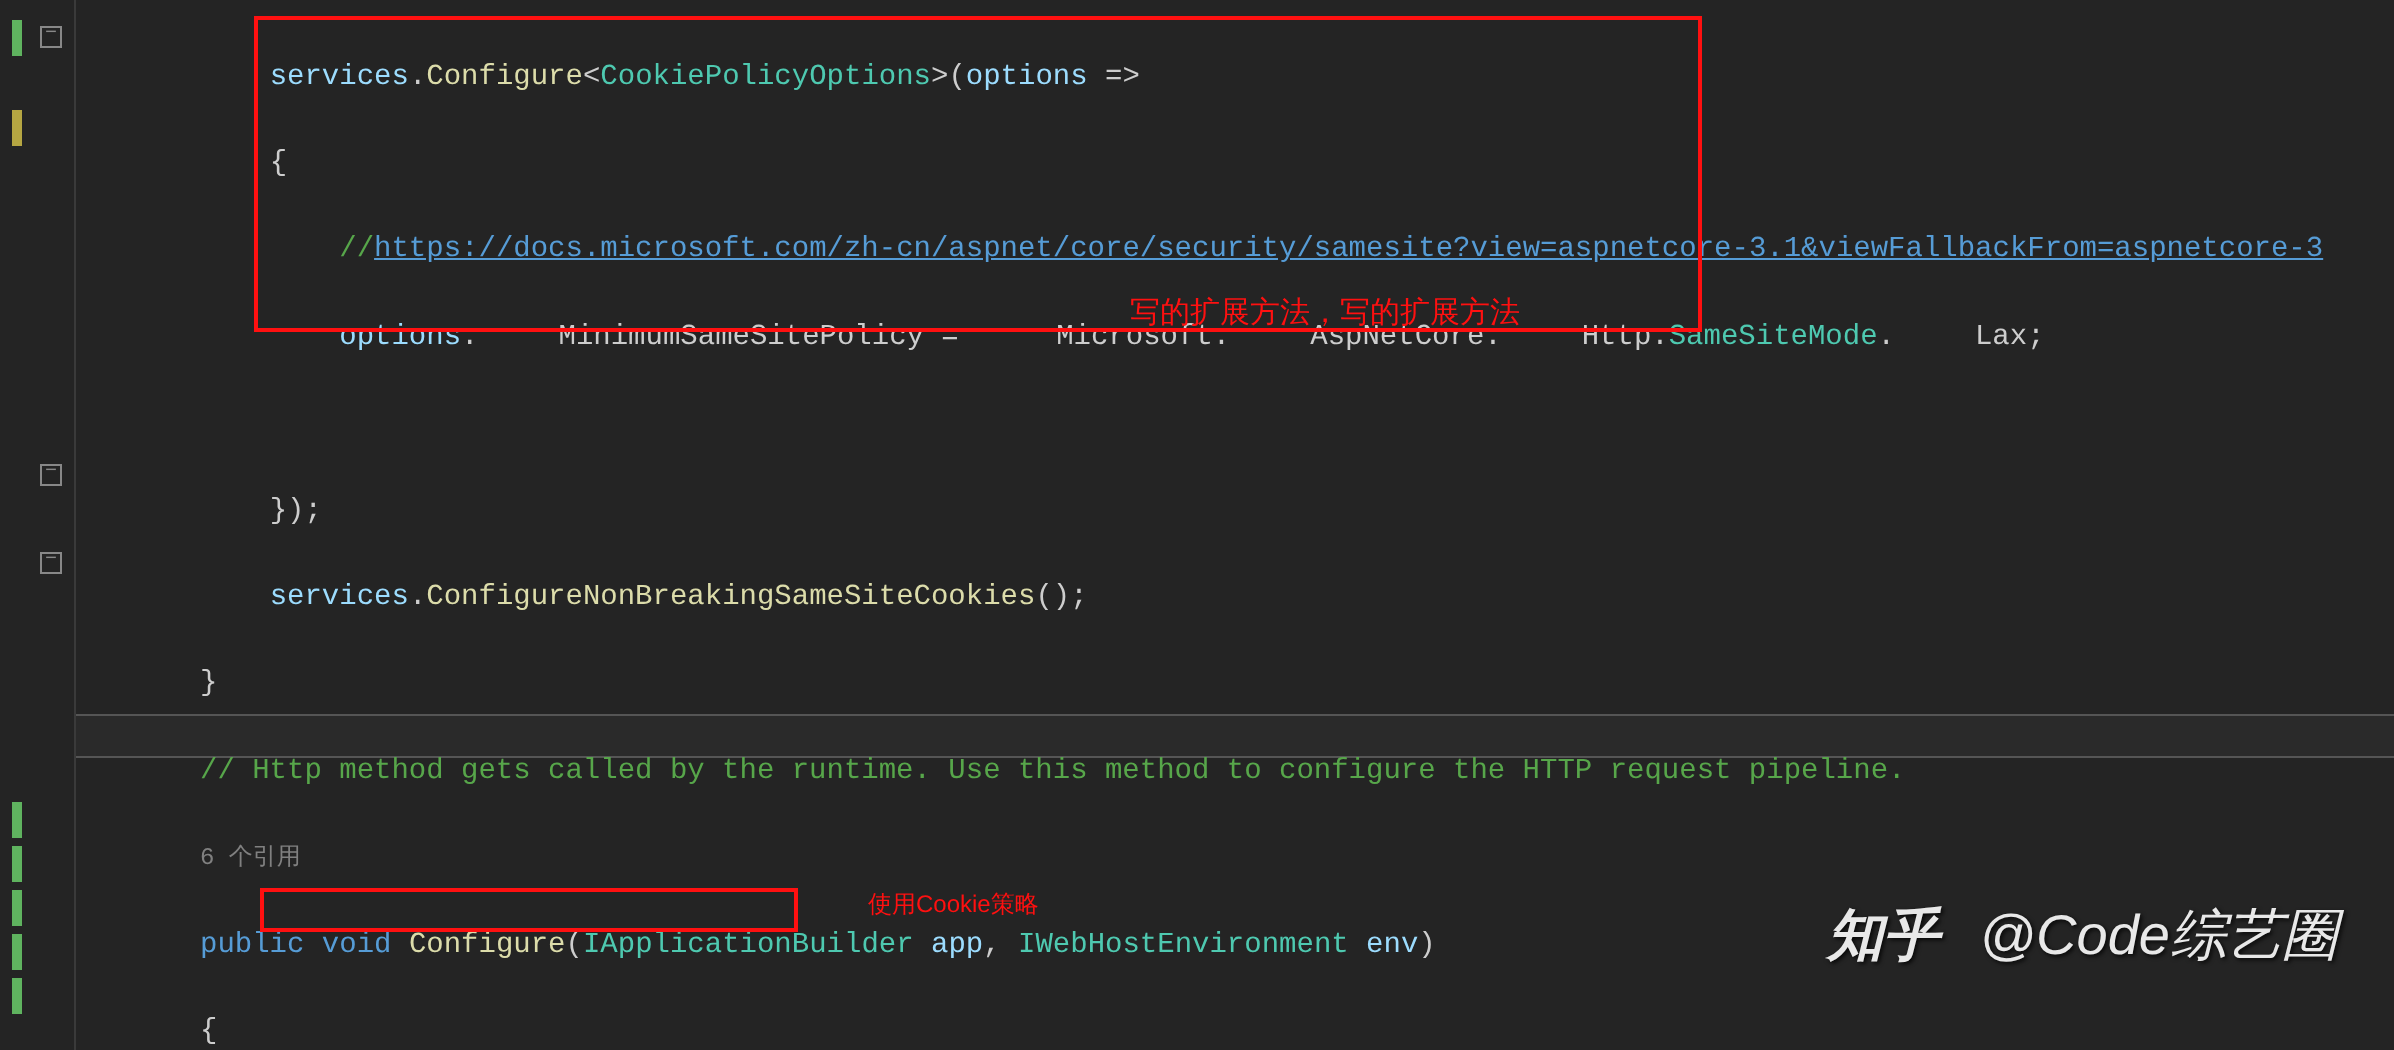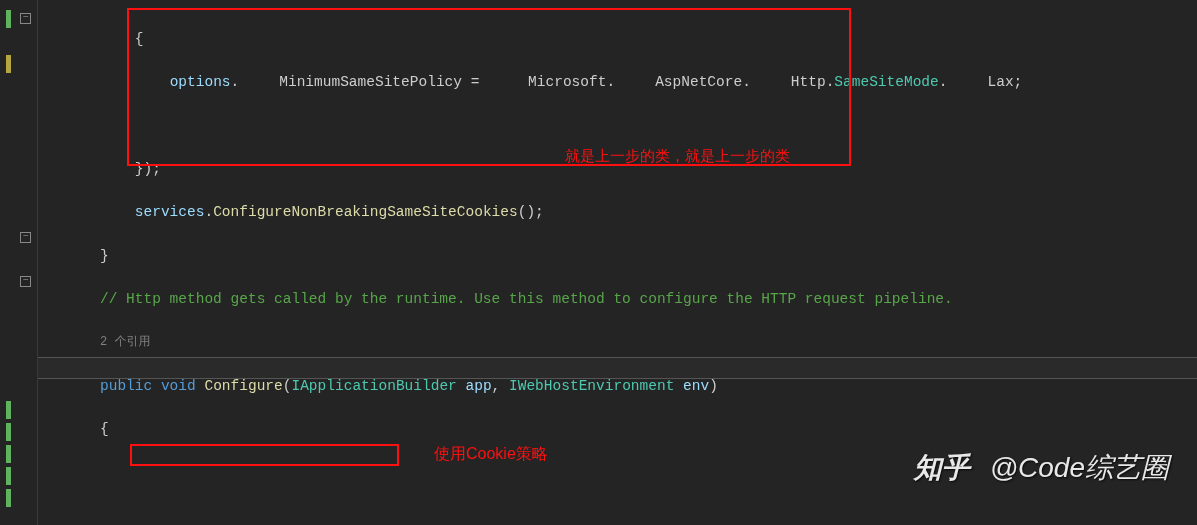--- a/index.html
+++ b/index.html
@@ -74,21 +74,21 @@
     left: 565px; top: 147px;
     color: #ff1010;
     font-family: 'Microsoft YaHei', sans-serif;
     font-size: 15px;
   }
   .annotation2 {
     position: absolute;
     left: 434px; top: 444px;
     color: #ff1010;
     font-family: 'Microsoft YaHei', sans-serif;
-    font-size: 16px;
+    font-size: 12px;
   }
   .current-line-hl {
     position: absolute;
     left: 38px; right: 0; top: 357px; height: 22px;
     background: #3a3a3a40;
     border-top: 1px solid #555; border-bottom: 1px solid #555;
   }
   .watermark {
     position: absolute;
     right: 28px; bottom: 38px;
@@ -115,44 +115,46 @@
   <div class="marker green" style="top:467px"></div>
   <div class="marker green" style="top:489px"></div>
   <div class="fold" style="top:13px">−</div>
   <div class="fold" style="top:232px">−</div>
   <div class="fold" style="top:276px">−</div>
 </div>
 
 <div class="current-line-hl"></div>
 
 <div class="code">
+<div class="line">    <span class="ident">services</span><span class="punct">.</span><span class="method">Configure</span><span class="punct">&lt;</span><span class="type">CookiePolicyOptions</span><span class="punct">&gt;(</span><span class="ident">options</span><span class="punct"> =&gt;</span></div>
 <div class="line">    <span class="punct">{</span></div>
+<div class="line">        <span class="comment">//</span><span class="url">https://docs.microsoft.com/zh-cn/aspnet/core/security/samesite?view=aspnetcore-3.1&amp;viewFallbackFrom=aspnetcore-3</span></div>
 <div class="line">        <span class="ident">options</span><span class="punct">.</span><span class="default">MinimumSameSitePolicy</span><span class="punct"> = </span><span class="default">Microsoft</span><span class="punct">.</span><span class="default">AspNetCore</span><span class="punct">.</span><span class="default">Http</span><span class="punct">.</span><span class="type">SameSiteMode</span><span class="punct">.</span><span class="default">Lax</span><span class="punct">;</span></div>
 <div class="line"> </div>
 <div class="line">    <span class="punct">});</span></div>
 <div class="line">    <span class="ident">services</span><span class="punct">.</span><span class="method">ConfigureNonBreakingSameSiteCookies</span><span class="punct">();</span></div>
 <div class="line" style="padding-left:62px"><span class="punct">}</span></div>
 <div class="line" style="padding-left:62px"><span class="comment">// Http method gets called by the runtime. Use this method to configure the HTTP request pipeline.</span></div>
-<div class="line" style="padding-left:62px;color:#808080;font-size:12px"><span>2 个引用</span></div>
+<div class="line" style="padding-left:62px;color:#808080;font-size:12px"><span>6 个引用</span></div>
 <div class="line" style="padding-left:62px"><span class="kw">public</span><span> </span><span class="kw">void</span><span> </span><span class="method">Configure</span><span class="punct">(</span><span class="type">IApplicationBuilder</span><span> </span><span class="ident">app</span><span class="punct">, </span><span class="type">IWebHostEnvironment</span><span> </span><span class="ident">env</span><span class="punct">)</span></div>
 <div class="line" style="padding-left:62px"><span class="punct">{</span></div>
 
 
 
 
 
 
 
 
 
 
 
 
 </div>
 
 <div class="red-box1"></div>
-<div class="annotation1">就是上一步的类，就是上一步的类</div>
+<div class="annotation1">写的扩展方法，写的扩展方法</div>
 <div class="red-box2"></div>
 <div class="annotation2">使用Cookie策略</div>
 
 <div class="watermark">
   <span class="zhihu">知乎</span><span>@Code综艺圈</span>
 </div>
 
 </body></html>

